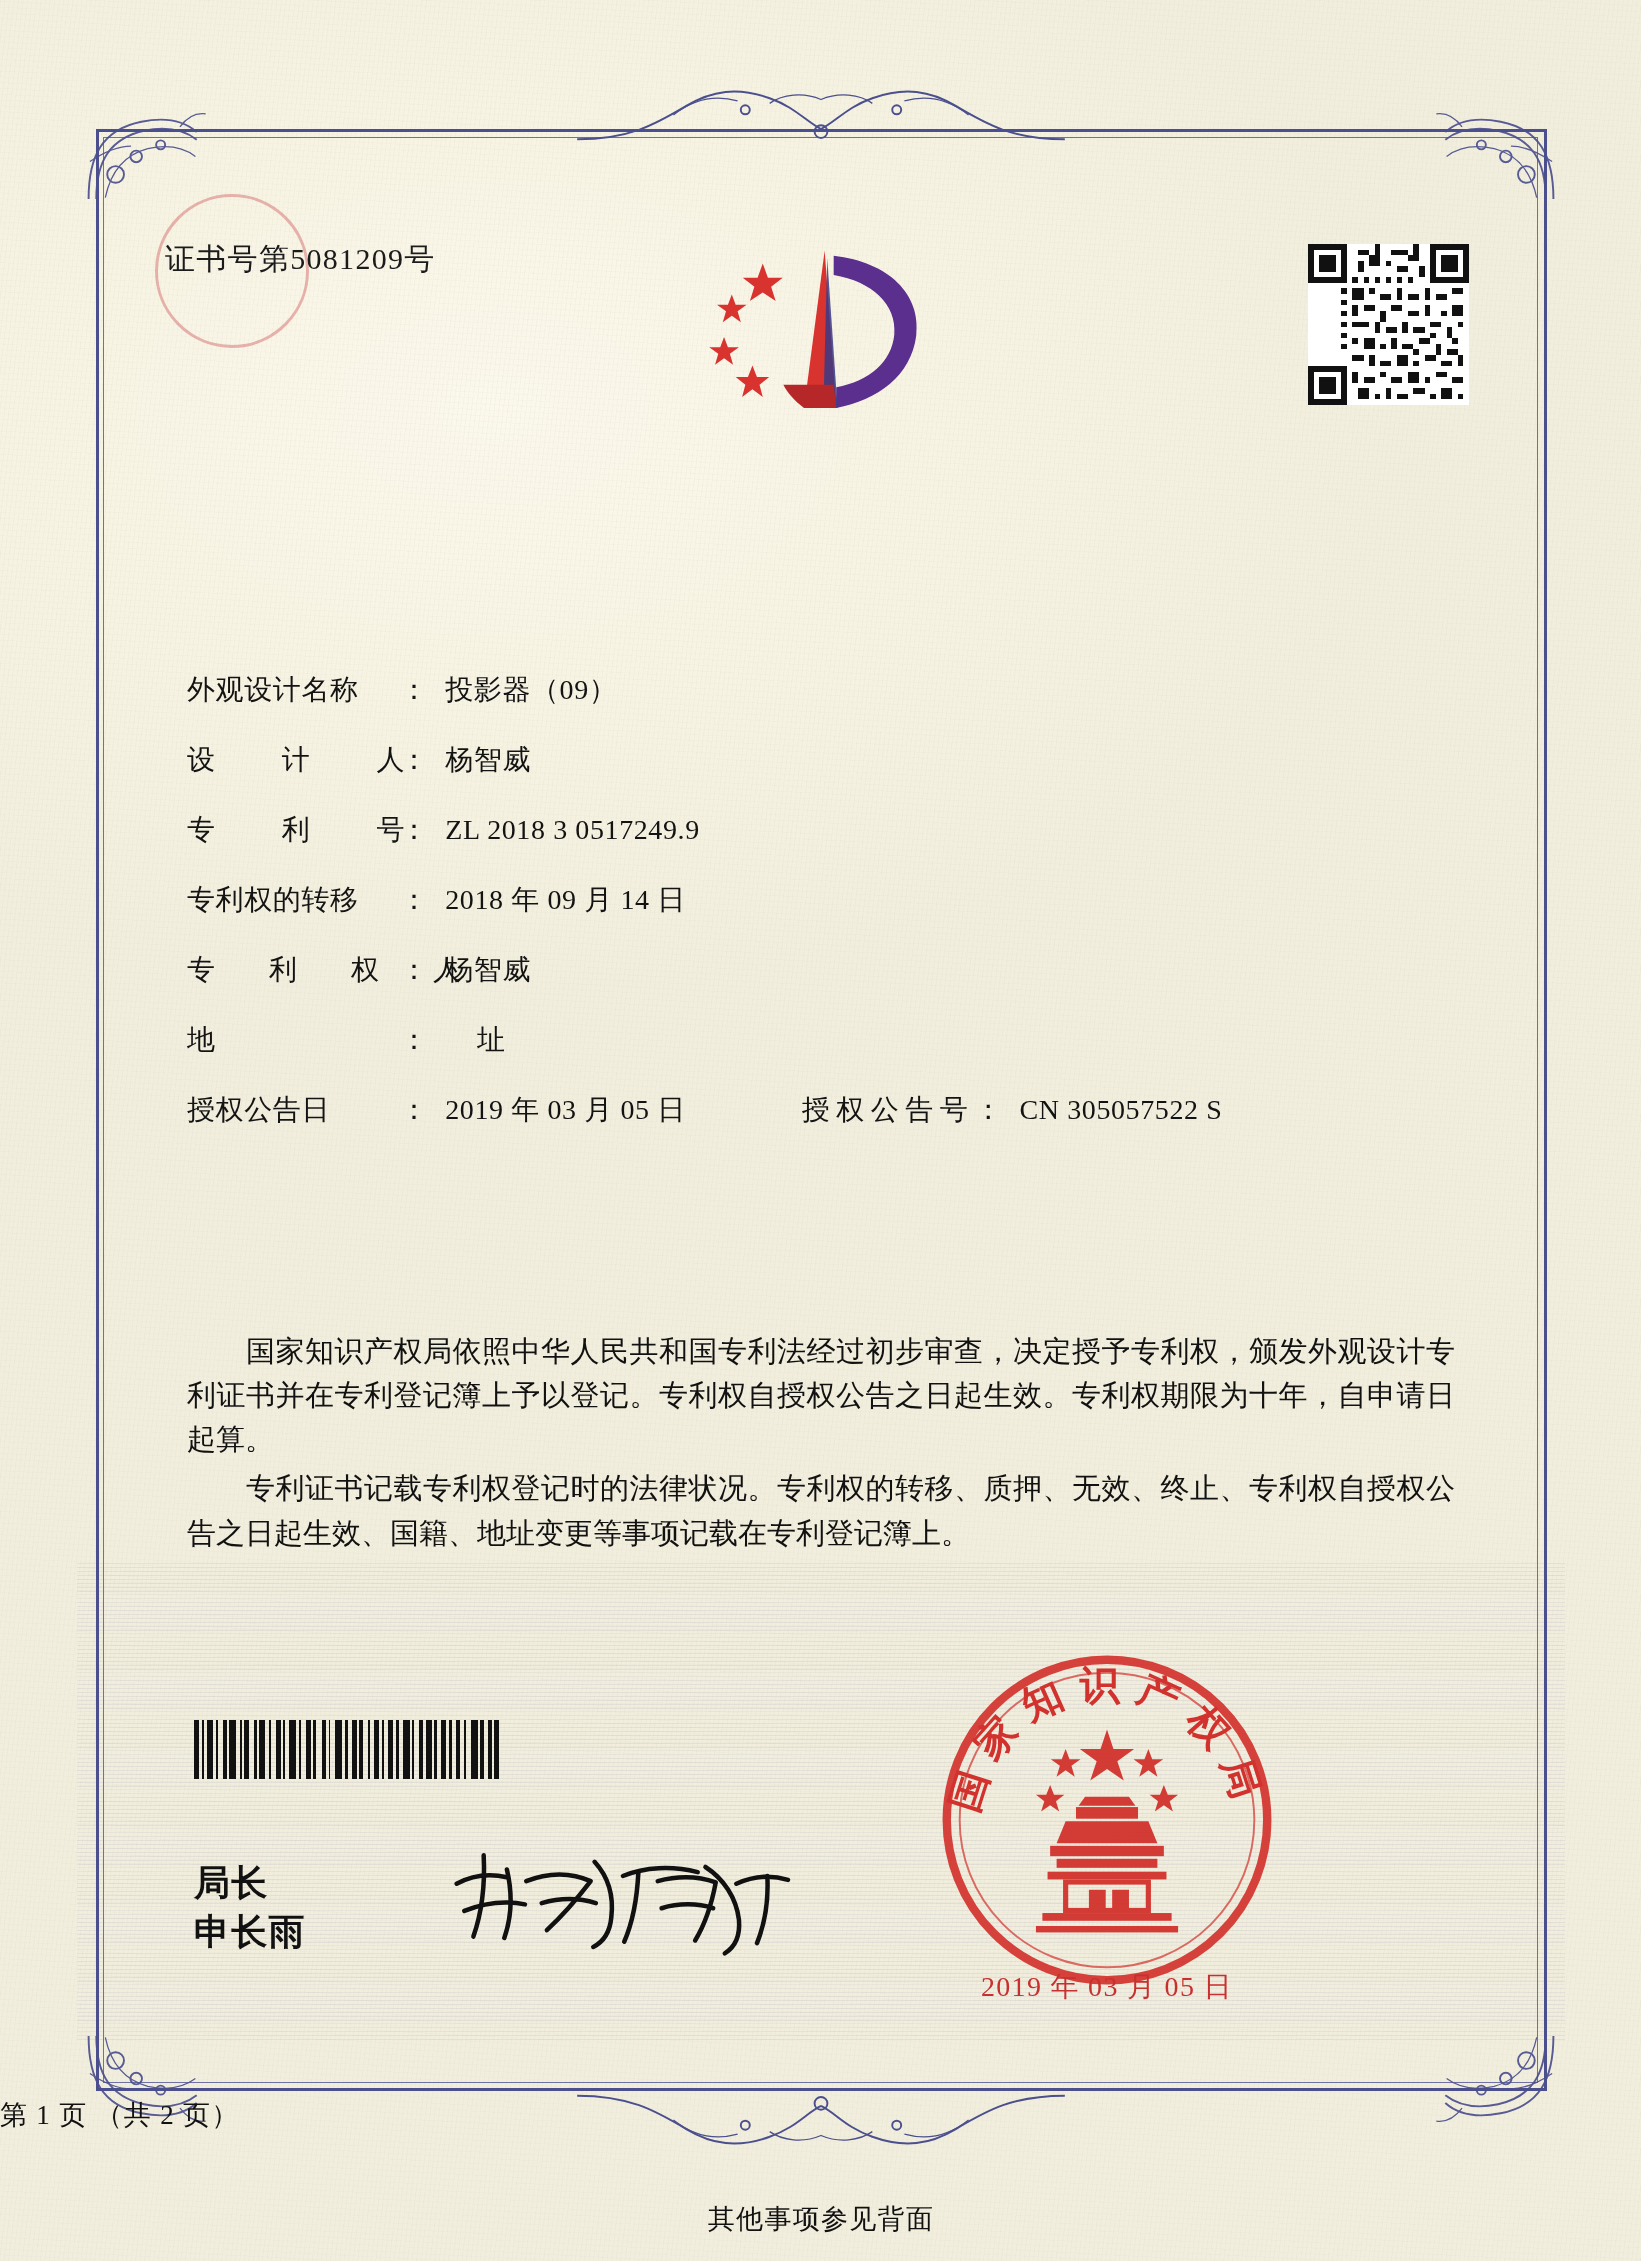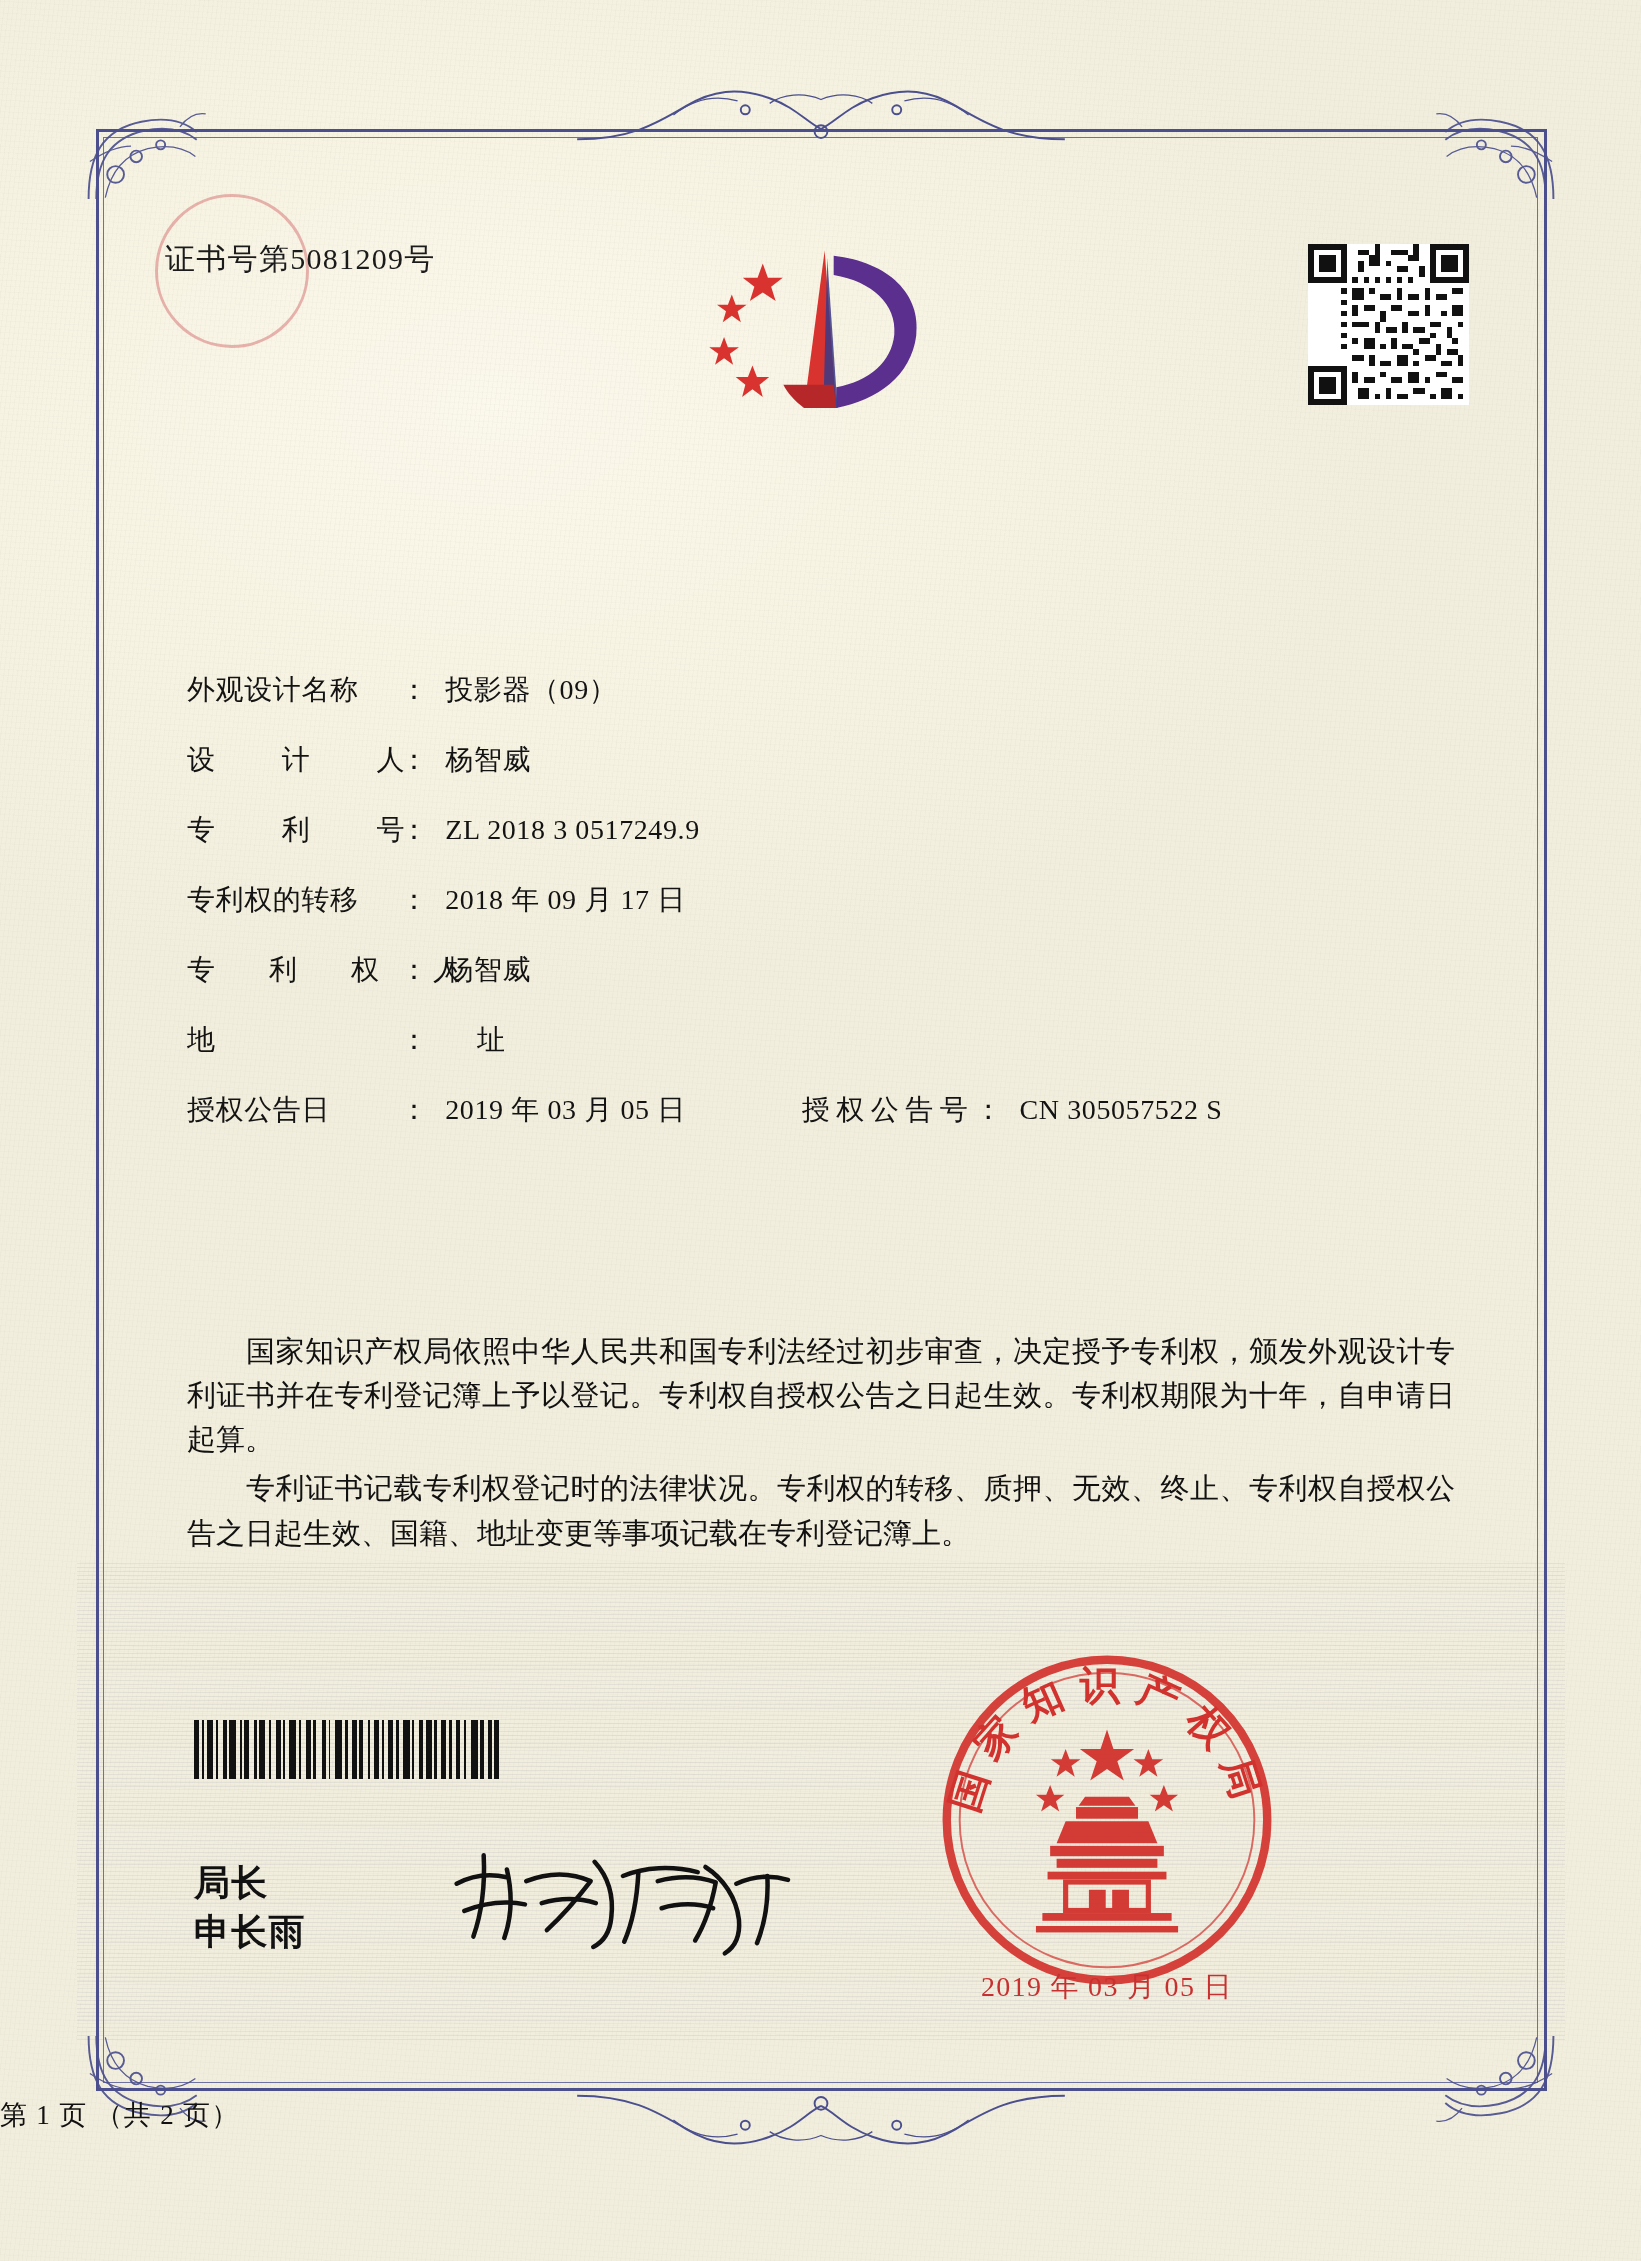--- a/index.html
+++ b/index.html
@@ -511,21 +511,21 @@
 
     <div class="field-row">
       <span class="field-label label-sp2">专　利　号</span>
       <span class="field-colon">：</span>
       <span class="field-value">ZL 2018 3 0517249.9</span>
     </div>
 
     <div class="field-row">
       <span class="field-label">专利权的转移</span>
       <span class="field-colon">：</span>
-      <span class="field-value">2018 年 09 月 17 日</span>
+      <span class="field-value">2018 年 09 月 14 日</span>
     </div>
 
     <div class="field-row">
       <span class="field-label label-sp4">专　利　权　人</span>
       <span class="field-colon">：</span>
       <span class="field-value">杨智威</span>
     </div>
 
     <div class="field-row">
       <span class="field-label label-sp3">地　　　　址</span>
@@ -683,15 +683,16 @@
       <rect x="196" y="356" width="128" height="44" fill="none" stroke="#d2322d" stroke-width="8"></rect>
       <rect x="232" y="368" width="26" height="34"></rect>
       <rect x="268" y="368" width="26" height="34"></rect>
       <rect x="160" y="404" width="200" height="12"></rect>
       <rect x="150" y="424" width="220" height="10"></rect>
     </g>
   </svg>
   <div id="seal-date">2019 年 03 月 05 日</div>
 
   <div id="page-footer">第 1 页 （共 2 页）</div>
+  <div id="back-note">其他事项参见背面</div>
 
 </div>
 
 
 </body></html>

